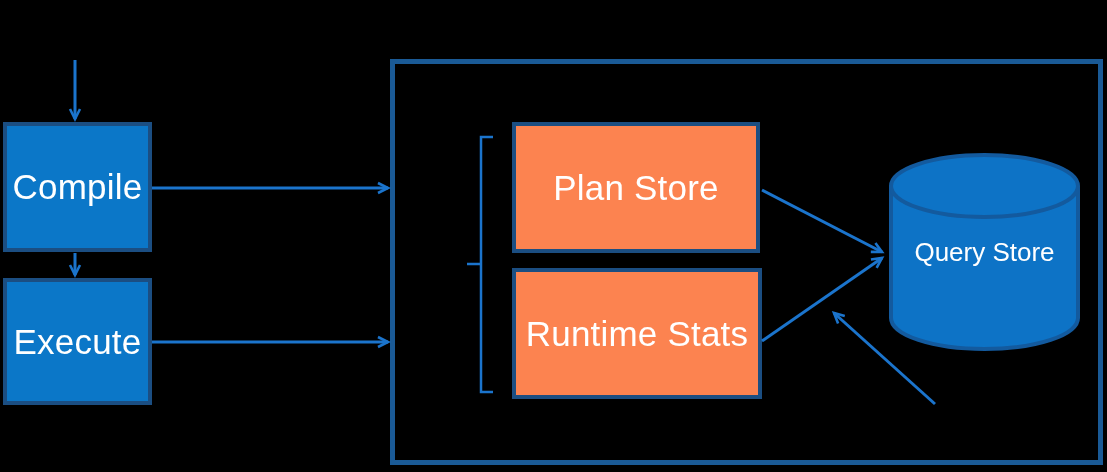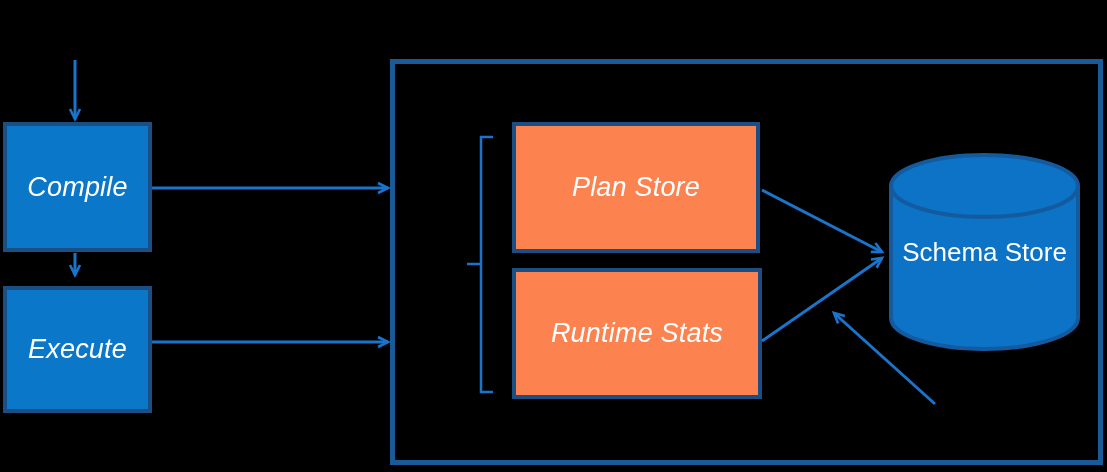--- a/index.html
+++ b/index.html
@@ -14,35 +14,34 @@
     height: 472px;
     background: var(--background, #000);
     overflow: hidden;
   }
   .node {
     position: absolute;
     display: flex;
     align-items: center;
     justify-content: center;
     color: var(--label_text, #fff);
-    font-size: 27px;
+    font-size: 35px;
     letter-spacing: 0.2px;
     box-sizing: content-box;
-    font-style: italic;
   }
   .blue-node {
     background: var(--box_fill, #0b77c8);
     border: 4px solid var(--box_border, #1b4e82);
   }
   .orange-node {
     background: var(--orange_fill, #fc8350);
     border: 4px solid var(--box_border, #1b4e82);
   }
   #compile-node  { left: 3px;   top: 122px; width: 141px; height: 122px; }
-  #execute-node  { left: 3px;   top: 286px; width: 141px; height: 119px; text-align: right; }
+  #execute-node  { left: 3px;   top: 278px; width: 141px; height: 119px; text-align: right; }
   #plan-store-node    { left: 512px; top: 122px; width: 240px; height: 123px; text-align: center; }
   #runtime-stats-node { left: 512px; top: 268px; width: 242px; height: 123px; }
   #outer-box {
     position: absolute;
     left: 390px; top: 59px;
     width: 703px; height: 396px;
     border: 5px solid var(--outer_border, #1a5a96);
     background: transparent;
     box-sizing: content-box;
   }
@@ -129,16 +128,16 @@
 
     <path class="bracket-line" d="M493,137 L481,137 L481,392 L493,392 M481,264 L467,264"></path>
 
     <g>
       <path class="cyl-shape" d="M891,186 L891,318 A93.5,31 0 0 0 1078,318 L1078,186"></path>
       <ellipse class="cyl-shape" cx="984.5" cy="186" rx="93.5" ry="31"></ellipse>
     </g>
   </svg>
 
   <div id="query-store-schema-label">
-    <div>Schema Store</div>
+    <div>Query Store</div>
   </div>
 
 </div>
 
 </body></html>

